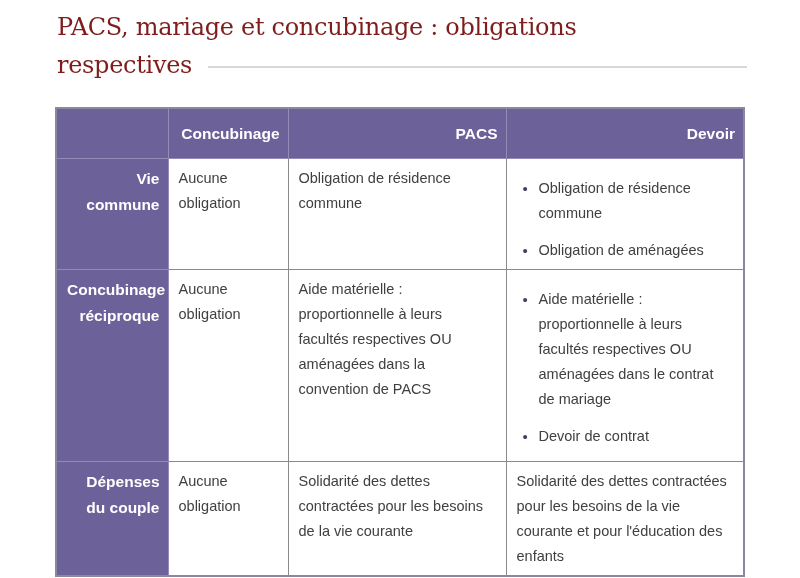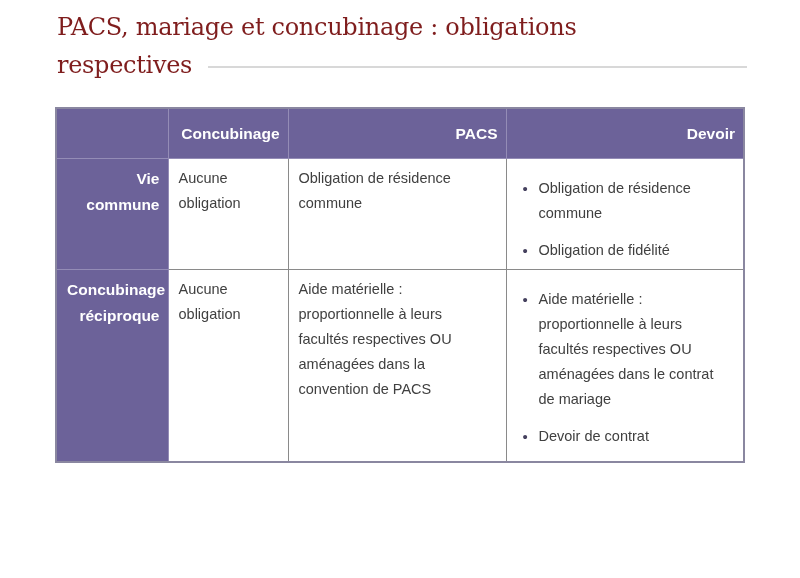--- a/index.html
+++ b/index.html
@@ -78,29 +78,35 @@
     </tr>
   </thead>
   <tbody>
     <tr class="row-1">
       <th class="purple">Vie commune</th>
       <td class="body-cell">Aucune obligation</td>
       <td class="body-cell">Obligation de résidence commune</td>
       <td class="body-cell">
         <ul class="blist">
           <li>Obligation de résidence commune</li>
-          <li>Obligation de fidélité</li>
+          <li>Obligation de aménagées</li>
         </ul>
       </td>
     </tr>
     <tr class="row-2">
       <th class="purple">Concubinage réciproque</th>
       <td class="body-cell">Aucune obligation</td>
       <td class="body-cell">Aide matérielle : proportionnelle à leurs facultés respectives OU aménagées dans la convention de PACS</td>
       <td class="body-cell">
         <ul class="blist">
           <li>Aide matérielle : proportionnelle à leurs facultés respectives OU aménagées dans le contrat de mariage</li>
           <li>Devoir de contrat</li>
         </ul>
       </td>
     </tr>
+    <tr class="row-3">
+      <th class="purple">Dépenses du couple</th>
+      <td class="body-cell">Aucune obligation</td>
+      <td class="body-cell">Solidarité des dettes contractées pour les besoins de la vie courante</td>
+      <td class="body-cell">Solidarité des dettes contractées pour les besoins de la vie courante et pour l'éducation des enfants</td>
+    </tr>
   </tbody>
 </table>
 
 </body></html>

